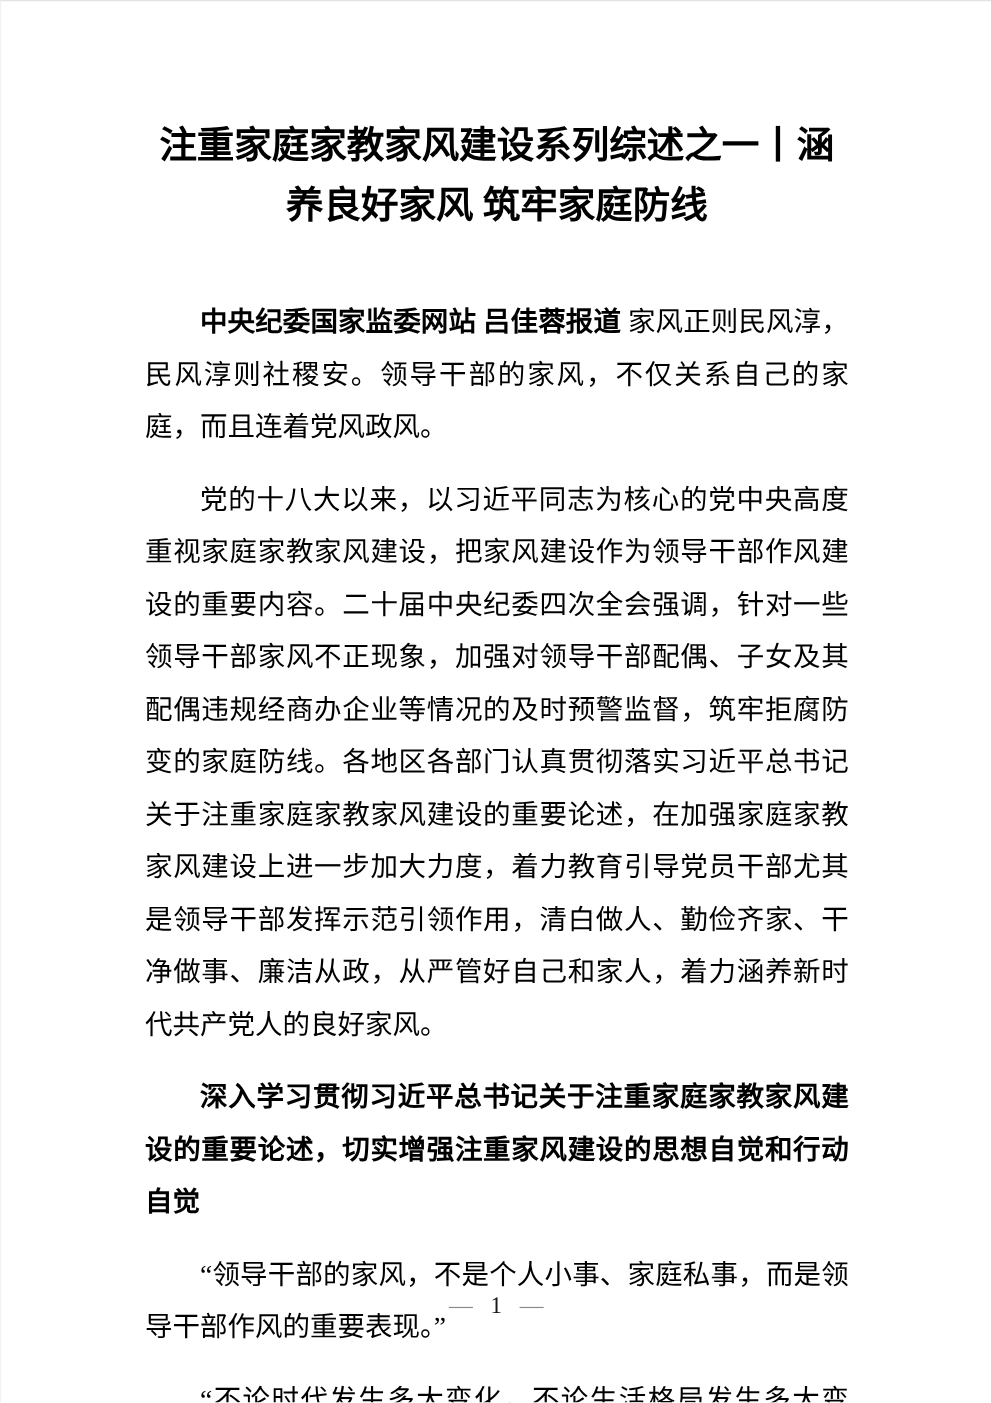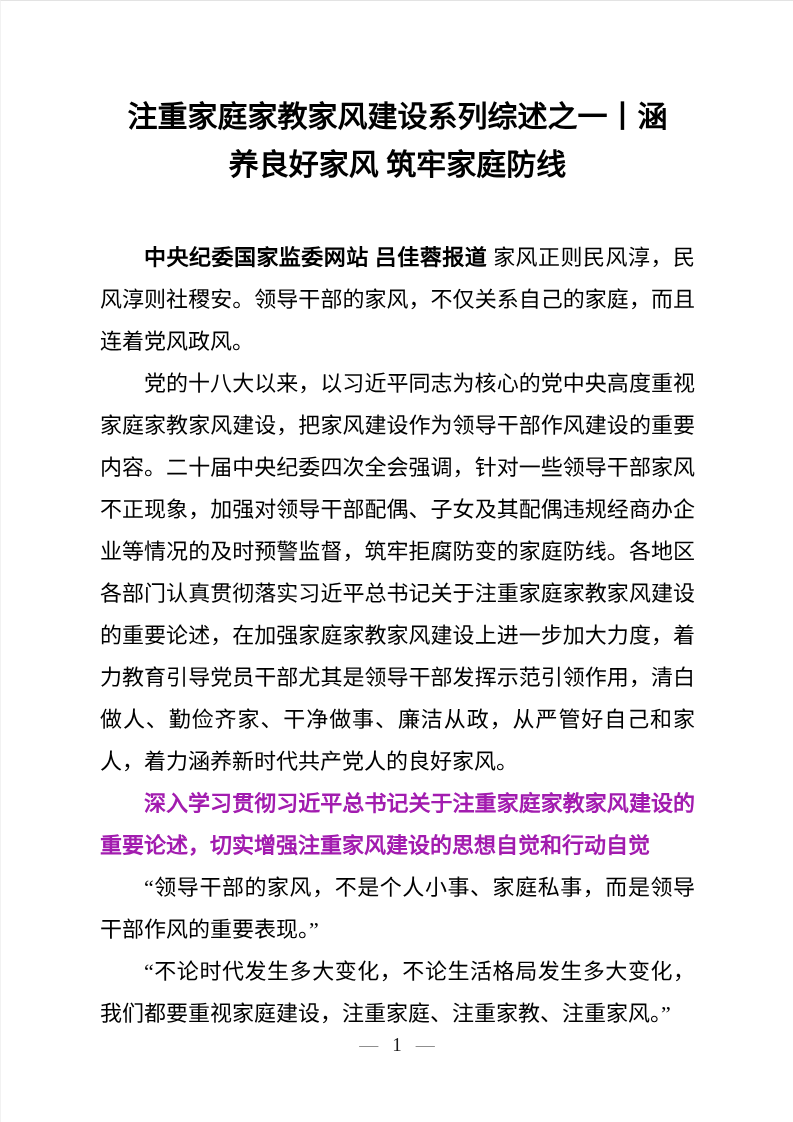--- a/index.html
+++ b/index.html
@@ -28,33 +28,33 @@
   .doc-title {
     margin: 0 0 48px 0;
     font-size: 30px;
     line-height: 48px;
     font-weight: bold;
     text-align: center;
     white-space: pre-line;
     letter-spacing: 0px;
   }
   .para {
-    margin: 0;
+    margin: 16px;
     font-size: 22px;
     line-height: 42px;
     text-align: justify;
     text-indent: 2em;
     word-break: break-all;
   }
   .byline-bold {
     font-weight: bold;
   }
   .section-heading {
     font-weight: bold;
-    color: #a21caf;
+    color: #000000;
   }
   .page-footer {
     position: absolute;
     top: 1030px;
     left: 0;
     width: 100%;
     text-align: center;
     font-size: 19px;
     line-height: 28px;
     color: #000000;

